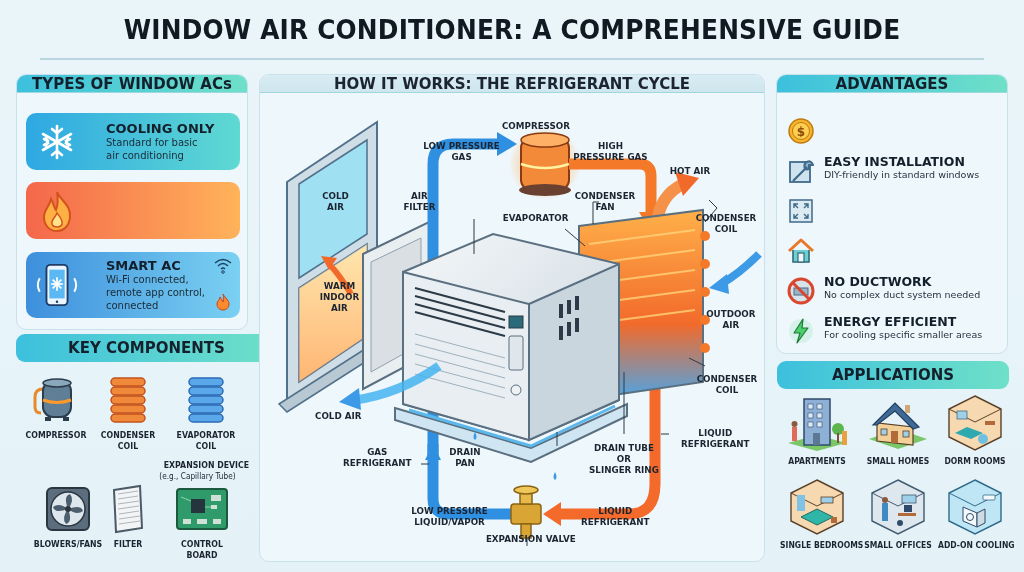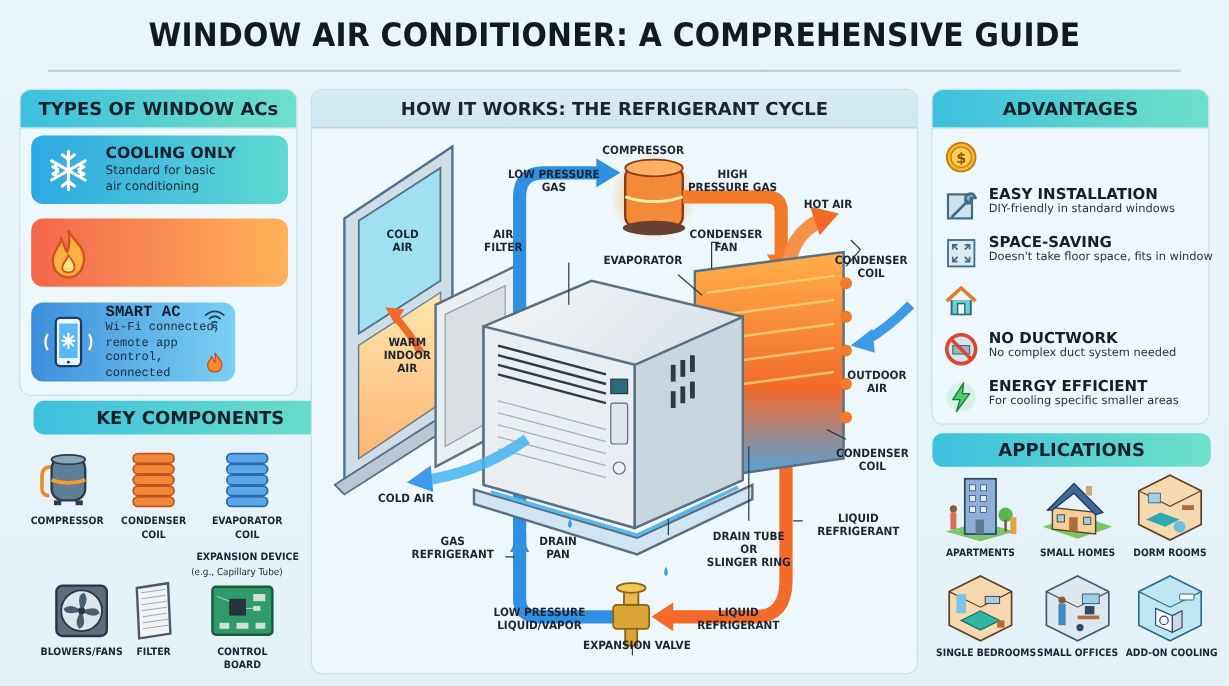--- a/index.html
+++ b/index.html
@@ -18,21 +18,21 @@
   }
   .title-rule {
     position: absolute; left: 40px; right: 40px; top: 58px; height: 2px;
     background: #b9d6df;
   }
   .panel {
     position: absolute; background: #eef7fb; border: 1.5px solid #c9e2ea;
     border-radius: 10px; overflow: hidden;
   }
   .panel-head {
-    height: 32px; display: flex; align-items: center; justify-content: center;
+    height: 18px; display: flex; align-items: center; justify-content: center;
     background: linear-gradient(90deg, #3cc0dd 0%, #6fe0c8 100%);
     font-weight: bold; font-size: 15px; color: #14202b;
     border-bottom: 1px solid #9fd6e0;
   }
   .panel-head.plain {
     background: linear-gradient(180deg, #d8ecf3, #cfe6ee);
     color: #1b2430;
     text-align: right;
   }
   .pill-head {
@@ -41,21 +41,21 @@
     background: linear-gradient(90deg, #3cc0dd 0%, #6fe0c8 100%);
     font-weight: bold; font-size: 15px; color: #14202b;
   }
 
   
   .type-card {
     position: absolute; left: 10px; width: 228px; height: 57px; border-radius: 10px;
     display: flex; align-items: center; padding-left: 8px;
   }
   .type-card .ico { width: 46px; height: 46px; display: flex; align-items: center; justify-content: center; flex-shrink: 0; }
-  .type-card .txt { margin-left: 8px; }
+  .type-card .txt { margin-left: 26px; }
   .type-card .nm { font-weight: bold; font-size: 13px; color: #13202c; }
   .type-card .ds { font-size: 10px; color: #1b2a36; line-height: 12px; margin-top: 1px; }
   .c-cool { background: linear-gradient(90deg, #2ea8e2 0%, #5fd9d2 100%); }
   .c-heat { background: linear-gradient(90deg, #f4674b 0%, #ffb35a 100%); }
   .c-smart { background: linear-gradient(90deg, #3d8fdc 0%, #7ad1f2 100%); }
 
   
   .comp { position: absolute; width: 80px; text-align: center; }
   .comp .lbl { font-weight: bold; font-size: 8.5px; color: #1b2430; line-height: 11px; margin-top: 3px; transform: scaleX(0.92); }
   .comp .art { height: 54px; display: flex; align-items: center; justify-content: center; }
@@ -111,21 +111,21 @@
 
 <div class="type-card c-heat" style="left:26px; top:182px; width:214px;">
   <div class="ico">
     <svg width="36" height="44" viewBox="0 0 36 44">
       <path d="M18 3 C22 12 32 16 31 28 C30 38 24 42 18 42 C11 42 5 37 5 28 C5 20 11 17 12 10 C15 15 15 19 17 21 C19 16 19 9 18 3 Z" fill="#ffb043" stroke="#d4521f" stroke-width="2"></path>
       <path d="M18 24 C21 28 24 31 23 35 C22 39 14 39 13 35 C12 31 16 29 18 24 Z" fill="#ffe38a" stroke="#d4521f" stroke-width="1.5"></path>
     </svg>
   </div>
 </div>
 
-<div class="type-card c-smart" style="left:26px; top:252px; width:170px; height:66px;font-family:Liberation Mono, monospace;">
+<div class="type-card c-smart" style="left:26px; top:252px; width:214px; height:66px;">
   <div class="ico">
     <svg width="48" height="50" viewBox="0 0 48 50">
       <path d="M6 18 Q2 25 6 32" stroke="#fff" stroke-width="2" fill="none"></path>
       <path d="M42 18 Q46 25 42 32" stroke="#fff" stroke-width="2" fill="none"></path>
       <rect x="13" y="4" width="22" height="42" rx="4" fill="#eaf6ff" stroke="#1f3c66" stroke-width="2"></rect>
       <rect x="16" y="9" width="16" height="30" fill="#5bb8f2"></rect>
       <g stroke="#fff" stroke-width="1.8">
           <line x1="24" y1="17" x2="24" y2="31"></line>
           <line x1="18" y1="24" x2="30" y2="24"></line>
           <line x1="19.5" y1="19.5" x2="28.5" y2="28.5"></line>
@@ -150,21 +150,21 @@
         <circle cx="9" cy="14" r="1.3" fill="none" stroke="#20405e"></circle>
       </svg>
   </div>
   <div style="position:absolute; right:10px; bottom:7px;">
     <svg width="14" height="18" viewBox="0 0 14 18">
         <path d="M7 1 C9 5 13 7 13 11 C13 15 10 17 7 17 C4 17 1 15 1 11 C1 8 4 7 4 4 C6 6 6 8 7 9 C8 6 8 4 7 1Z" fill="#ff8a2e" stroke="#c8451a" stroke-width="1"></path>
       </svg>
   </div>
 </div>
 
-<div class="pill-head" style="left:28px; top:334px; width:261px;">KEY COMPONENTS</div>
+<div class="pill-head" style="left:16px; top:334px; width:261px;">KEY COMPONENTS</div>
 
 <div class="comp" style="left:16px; top:373px;">
   <div class="art">
     <svg width="50" height="50" viewBox="0 0 50 50">
       <path d="M12 14 Q4 14 4 22 L4 32 Q4 38 10 38" stroke="#e78a2c" stroke-width="3" fill="none"></path>
       <rect x="12" y="6" width="28" height="36" rx="10" fill="#5f7f96" stroke="#2b3d4c" stroke-width="2"></rect>
       <ellipse cx="26" cy="8" rx="14" ry="4" fill="#8aa8bc" stroke="#2b3d4c" stroke-width="1.5"></ellipse>
       <path d="M12 25 Q26 30 40 25" stroke="#ff9a2a" stroke-width="3" fill="none"></path>
       <rect x="14" y="42" width="6" height="4" fill="#2b3d4c"></rect>
         <rect x="32" y="42" width="6" height="4" fill="#2b3d4c"></rect>
@@ -505,24 +505,20 @@
     <svg width="26" height="26" viewBox="0 0 26 26">
         <rect x="2" y="2" width="22" height="22" fill="#dceaf2" stroke="#3f6a8a" stroke-width="1.5"></rect>
         <g stroke="#3f6a8a" stroke-width="1.4" fill="none">
           <path d="M6 10 L6 6 L10 6 M6 6 L10 10"></path>
           <path d="M20 10 L20 6 L16 6 M20 6 L16 10"></path>
           <path d="M6 16 L6 20 L10 20 M6 20 L10 16"></path>
           <path d="M20 16 L20 20 L16 20 M20 20 L16 16"></path>
         </g>
       </svg>
   </div>
-  <div class="txt">
-    <div class="nm">SPACE-SAVING</div>
-    <div class="ds">Doesn't take floor space, fits in window</div>
-  </div>
 </div>
 
 <div class="adv" style="left:786px; top:234px;">
   <div class="ico">
     <svg width="28" height="26" viewBox="0 0 28 26">
         <path d="M2 13 L14 2 L26 13" stroke="#e8782a" stroke-width="3" fill="none" stroke-linejoin="round"></path>
         <path d="M6 12 L6 24 L22 24 L22 12" fill="#6fcfd0" stroke="#2f6a7a" stroke-width="1.6"></path>
         <rect x="11" y="15" width="6" height="9" fill="#eef7fb" stroke="#2f6a7a" stroke-width="1.2"></rect>
       </svg>
   </div>

